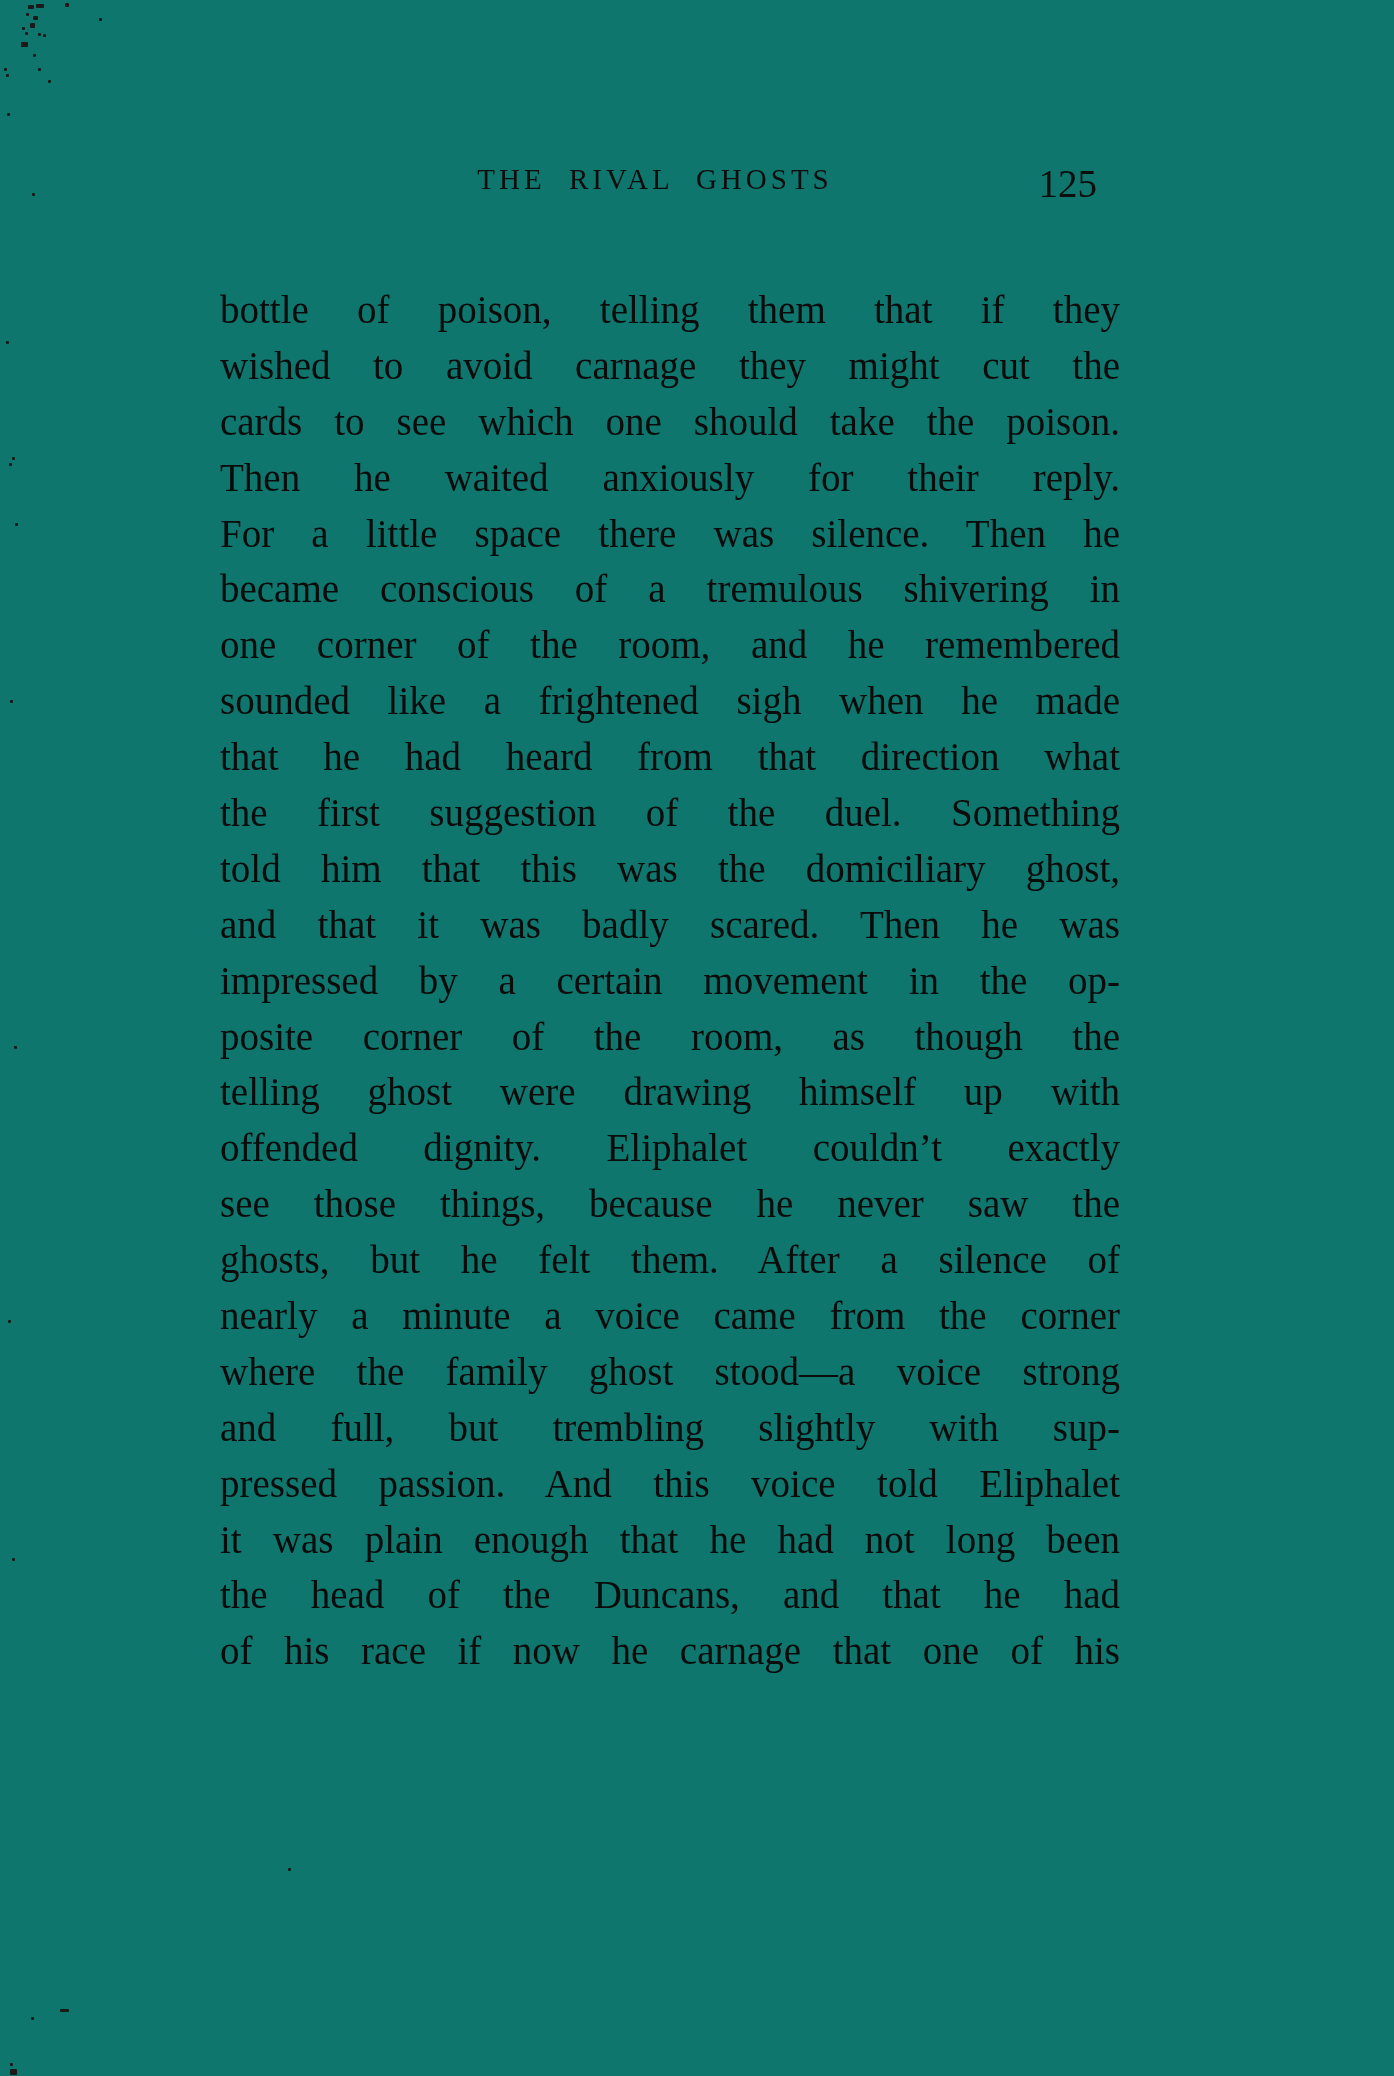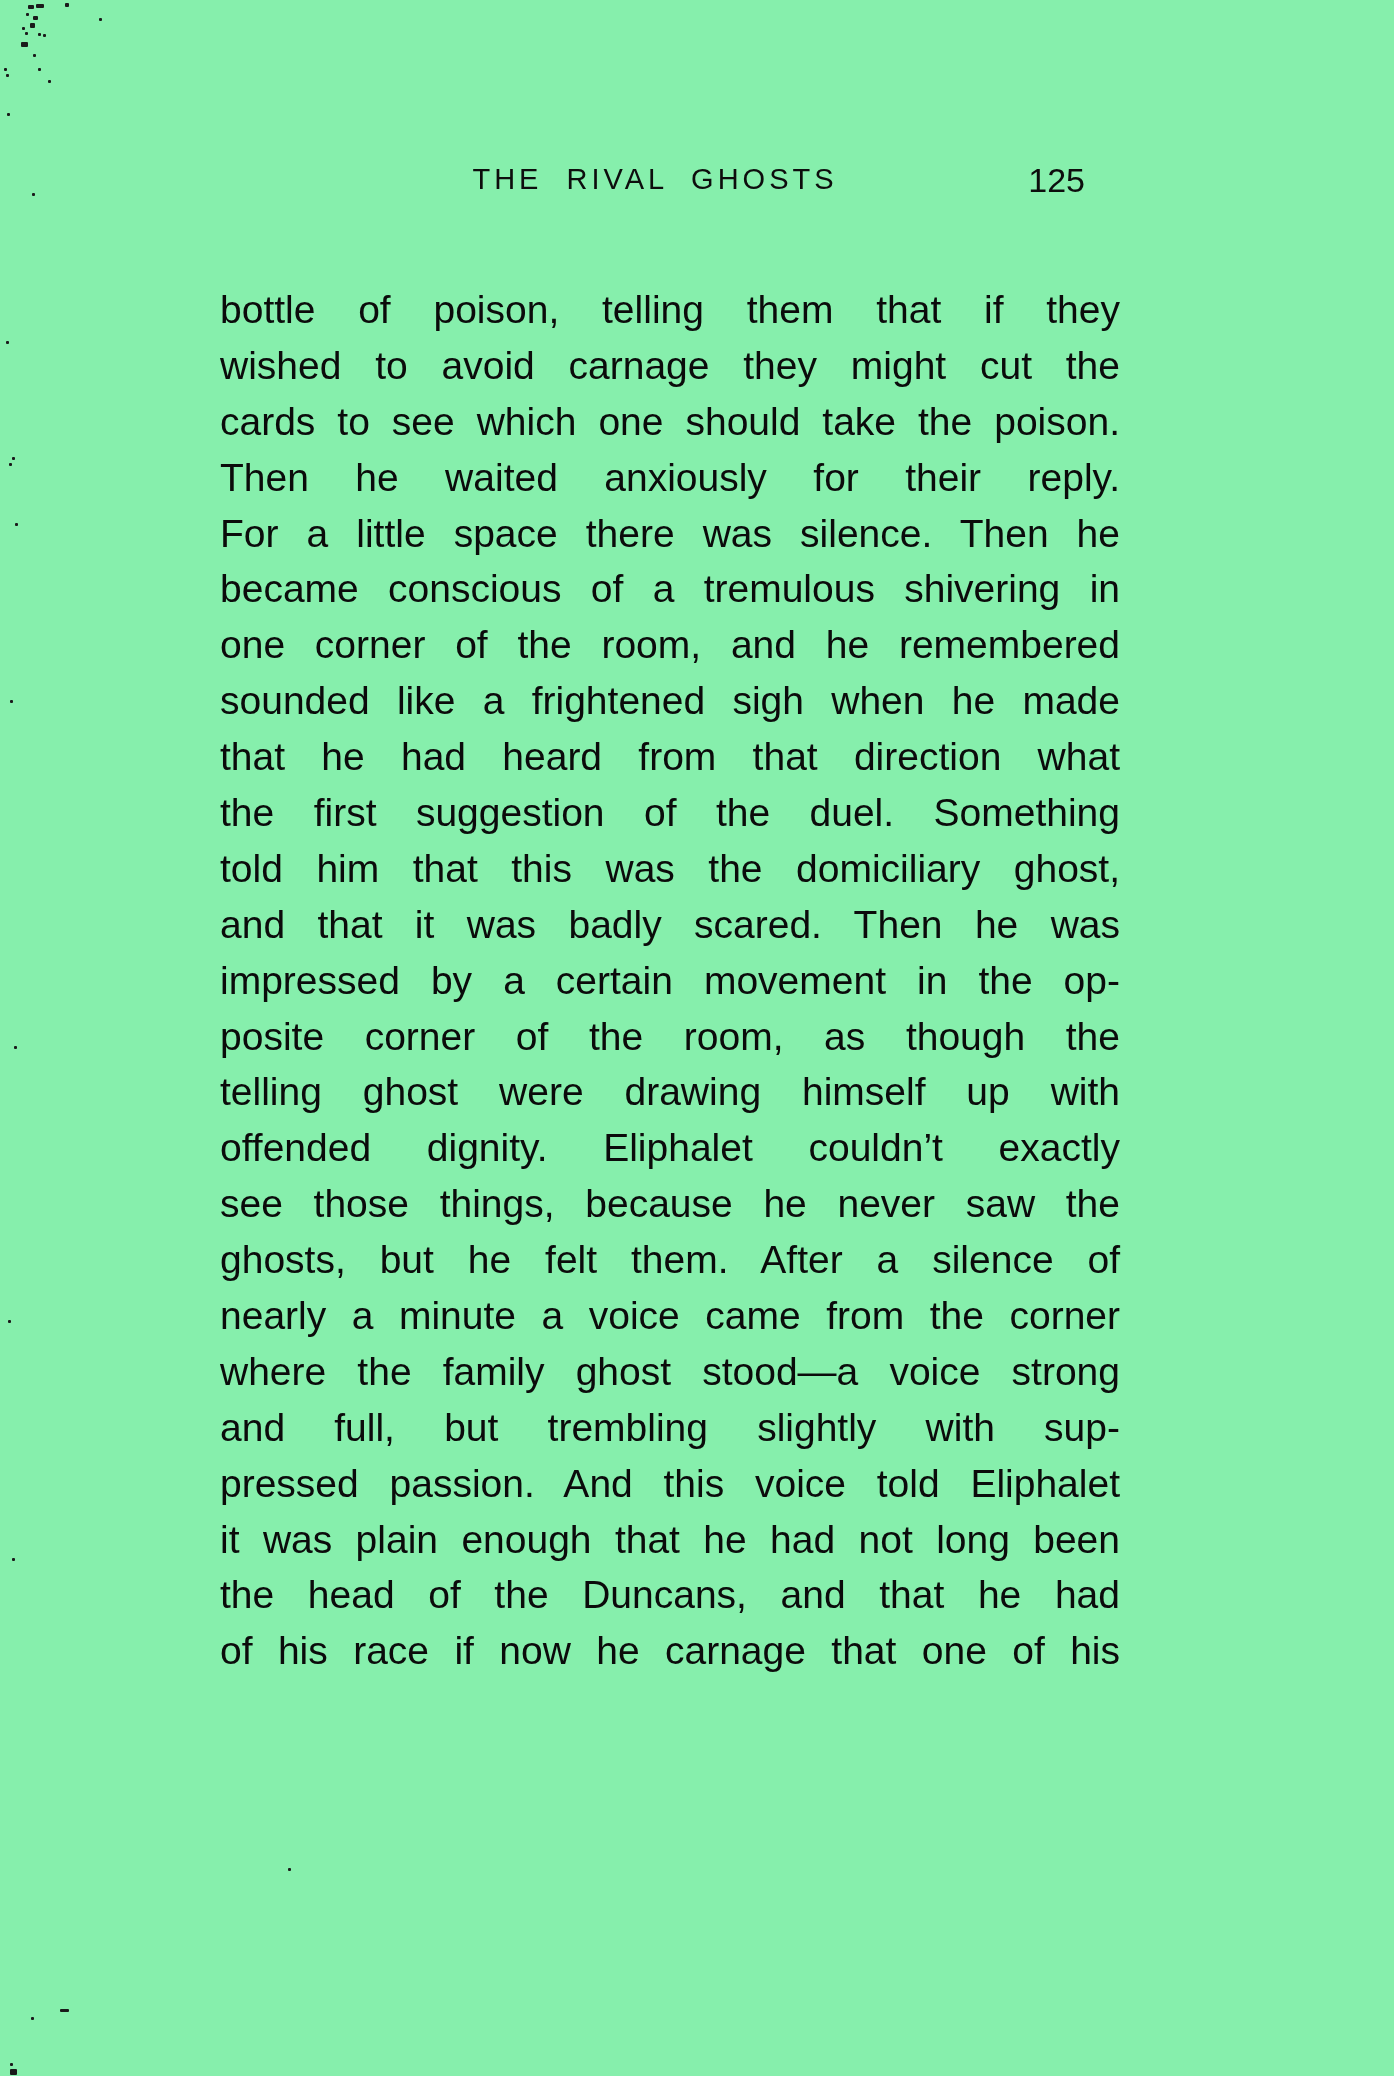--- a/index.html
+++ b/index.html
@@ -4,23 +4,23 @@
 <style>
   html, body {
     margin: 0;
     padding: 0;
     background: #ffffff;
   }
   .page {
     position: relative;
     width: 1394px;
     height: 2076px;
-    background: #86efac;
+    background: #0f766e;
     overflow: hidden;
-    font-family: Liberation Sans, sans-serif;
+    font-family: Liberation Serif, serif;
     color: #0b0b0b;
   }
   .running-header {
     position: absolute;
     left: 205px;
     top: 163px;
     width: 900px;
     height: 46px;
   }
   .running-title {
@@ -29,23 +29,23 @@
     top: 0;
     transform: translateX(-50%);
     font-size: 29px;
     letter-spacing: 4px;
     word-spacing: 12px;
     white-space: nowrap;
     color: #0d0d0d;
   }
   .page-number {
     position: absolute;
-    right: 20px;
+    right: 8px;
     top: -2px;
-    font-size: 34px;
+    font-size: 39px;
     color: #0d0d0d;
   }
   .textblock {
     position: absolute;
     left: 220px;
     top: 252px;
     width: 900px;
     font-size: 39px;
     line-height: 55.9px;
     margin-top: 30px;

